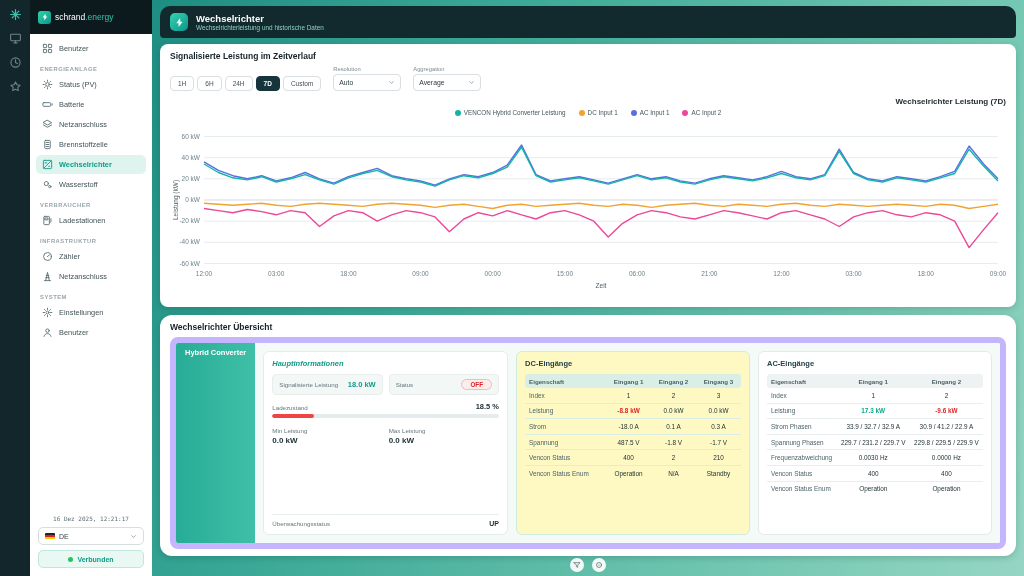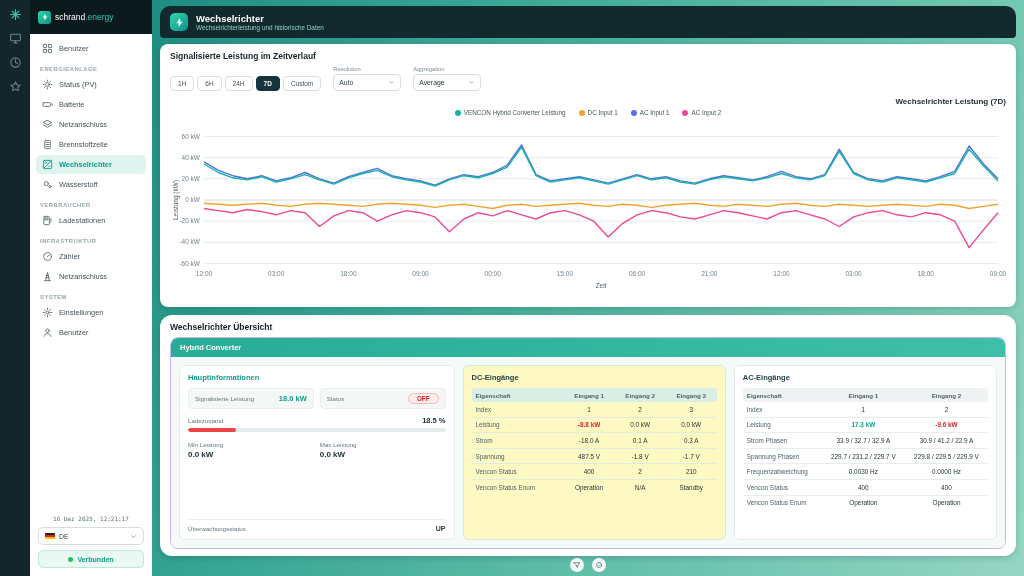--- a/index.html
+++ b/index.html
@@ -75,40 +75,40 @@
   .chart-wrap{flex:1;min-height:0;margin-top:2px;}
   svg.chart{width:100%;height:100%;display:block;}
   .grid{stroke:#e7ecee;stroke-width:1;}
   .grid.zero{stroke:#d3dcdf;}
   .ytick{font-size:6.5px;fill:#70818a;text-anchor:end;font-family:"Liberation Sans",sans-serif;}
   .xtick{font-size:6.5px;fill:#70818a;text-anchor:middle;font-family:"Liberation Sans",sans-serif;}
   .axis-label{font-size:6.5px;fill:#4c5e66;font-family:"Liberation Sans",sans-serif;}
 
   
   .overview-card{flex:1;min-height:0;margin-top:8px;padding:7px 10px;display:flex;flex-direction:column;border-radius:12px;}
-  .device-panel{flex:1;min-height:0;margin-top:5px;border:1px solid #c4b5fd;border-radius:8px;overflow:hidden;
-                display:flex;flex-direction:column;}
+  .device-panel{flex:1;min-height:0;margin-top:5px;border:6px solid #c4b5fd;border-radius:8px;overflow:hidden;
+                display:flex;flex-direction:row;}
   .device-head{flex:none;background:linear-gradient(90deg,#27ac97,#3fbfa7);color:#fff;font-size:7.5px;
                font-weight:700;padding:5px 9px;cursor:pointer;}
   .device-body{flex:1;min-height:0;background:#f4faf7;display:flex;gap:8px;padding:8px;}
   .panel{border-radius:6px;padding:7px 8px;min-width:0;display:flex;flex-direction:column;}
   .panel-main{flex:1.05;background:#fff;border:1px solid #e3edea;}
   .panel-dc{flex:1;background:#fef9c3;border:1px solid #d2ebdf;}
   .panel-ac{flex:1;background:#fff;border:1px solid #e4eaea;}
   .panel-title{font-size:7.5px;font-weight:700;margin-bottom:6px;color:#23424a;}
-  .panel-main .panel-title{color:#0f9c8a;}
+  .panel-main .panel-title{color:#0f9c8a;font-style:italic;}
 
   .field-grid{display:grid;grid-template-columns:1fr 1fr;gap:6px;}
   .field{background:#f3f7f6;border:1px solid #e8eeec;border-radius:4px;padding:3px 6px;display:flex;
          align-items:center;justify-content:space-between;gap:0;min-height:13px;}
   .f-label{font-size:6.2px;color:#64767d;}
   .f-value{font-size:7.5px;font-weight:700;color:#0f9c8a;white-space:nowrap;}
   .badge-off{background:#fdecec;border:1px solid #f5b9b9;color:#dc2626;font-size:6.3px;font-weight:700;
              border-radius:999px;padding:1px 8px;}
-  .soc-row{margin-top:7px;display:flex;justify-content:space-between;align-items:center;}
+  .soc-row{margin-top:7px;display:flex;justify-content:space-between;align-items:flex-end;}
   .soc-value{font-size:7.5px;font-weight:700;color:#22333a;}
   .progress{height:4px;border-radius:2px;background:#e6ebed;margin-top:3px;overflow:hidden;}
   .progress-fill{height:100%;width:0;background:#ef4444;border-radius:2px;}
   .minmax{display:grid;grid-template-columns:1fr 1fr;gap:6px;margin-top:9px;}
   .mm-label{font-size:6.2px;color:#64767d;}
   .mm-value{font-size:8px;font-weight:700;color:#22333a;margin-top:2px;}
   .watch-row{margin-top:auto;border-top:1px solid #e8eeec;padding-top:5px;display:flex;
              justify-content:space-between;align-items:center;}
   .watch-value{font-size:7px;font-weight:700;color:#22333a;}
 

